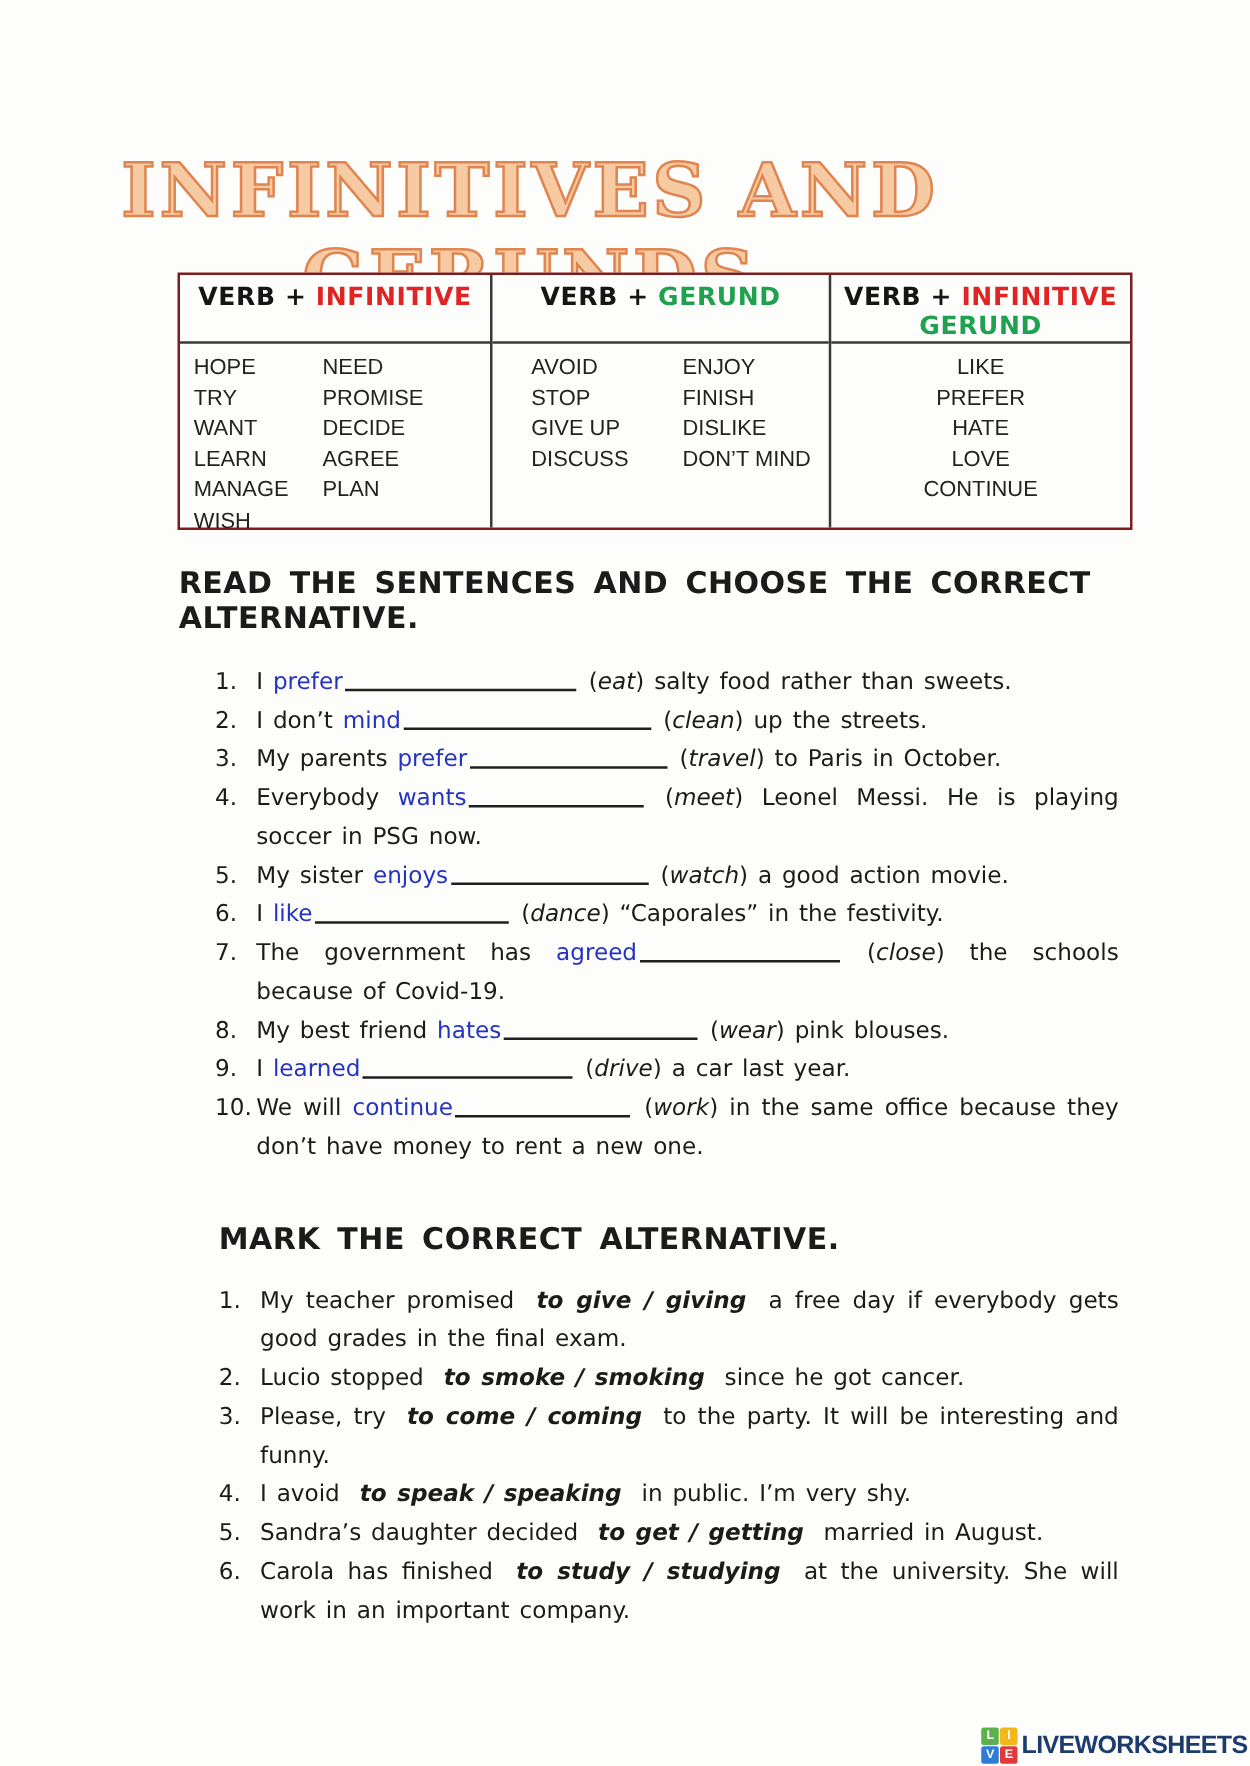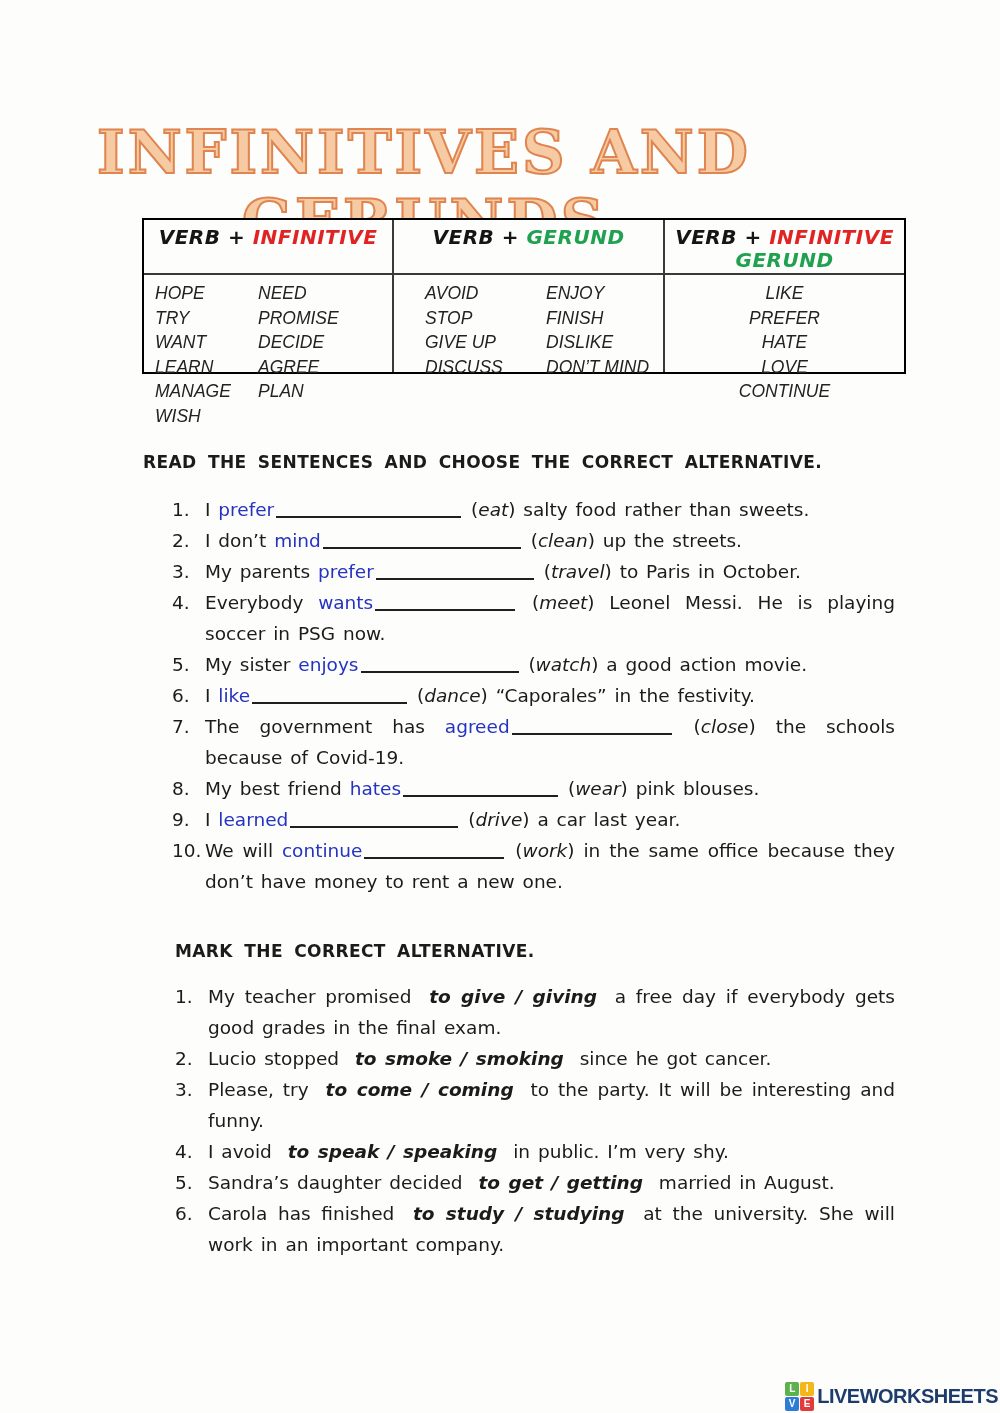--- a/index.html
+++ b/index.html
@@ -18,45 +18,44 @@
     font-family:"DejaVu Serif", serif;
     font-weight:bold;
     font-size:59px;
     letter-spacing:3px;
     color:var(--title-fill,#f6caa2);
     -webkit-text-stroke:2px var(--title-outline,#e0854f);
   }
   
   .verb-table {
     position:absolute; top:218px; left:142px;
-    width:764px; height:156px;
+    width:764px; height:206px;
     display:flex;
-    border:2px solid #000000;
+    border:2px solid #7f1d1d;
     background:#fdfdfc;
-    font-style:italic;
   }
   .vt-col { height:100%; }
   .vt-col-0 { width:250px; border-right:2px solid #3a3a3a; }
   .vt-col-1 { width:271px; border-right:2px solid #3a3a3a; }
   .vt-col-2 { width:239px; }
   .vt-head {
     height:55px; border-bottom:2px solid #3a3a3a;
     text-align:center; font-weight:bold; font-size:20px;
     line-height:23px; padding-top:6px;
     letter-spacing:0.5px;
   }
   .vt-body { padding:6px 0 0 11px; font-family:"Liberation Sans", sans-serif; font-size:17.5px; line-height:24.6px; color:#222; }
   .vt-col-2 .vt-body { padding-left:0; text-align:center; }
   .vt-row { display:flex; }
   .vt-col-0 .vt-w1 { width:103px; }
   .vt-col-1 .vt-w1 { width:121px;margin-left:20px; }
   
   .content { position:absolute; top:452px; left:143px; width:752px; }
   .ex-heading {
-    font-weight:bold; font-size:17px; letter-spacing:0.4px; word-spacing:5px;
+    font-weight:bold; font-size:24px; letter-spacing:0.4px; word-spacing:5px;
     color:var(--text,#1b1b1b);
   }
   .ex2-heading { margin-top:44px; margin-left:32px; }
   .q-list { list-style:none; margin-top:22px; }
   .ex1 .q-list { padding-left:29px; }
   .ex2 .q-list { padding-left:32px; margin-top:20px; }
   .q-item { display:flex; font-size:18.5px; line-height:31px; word-spacing:2px; }
   .q-num { flex:none; width:33px; }
   .q-text { flex:1; text-align:justify; }
   .seg-verb { color:var(--verb-blue,#2433c0); }

